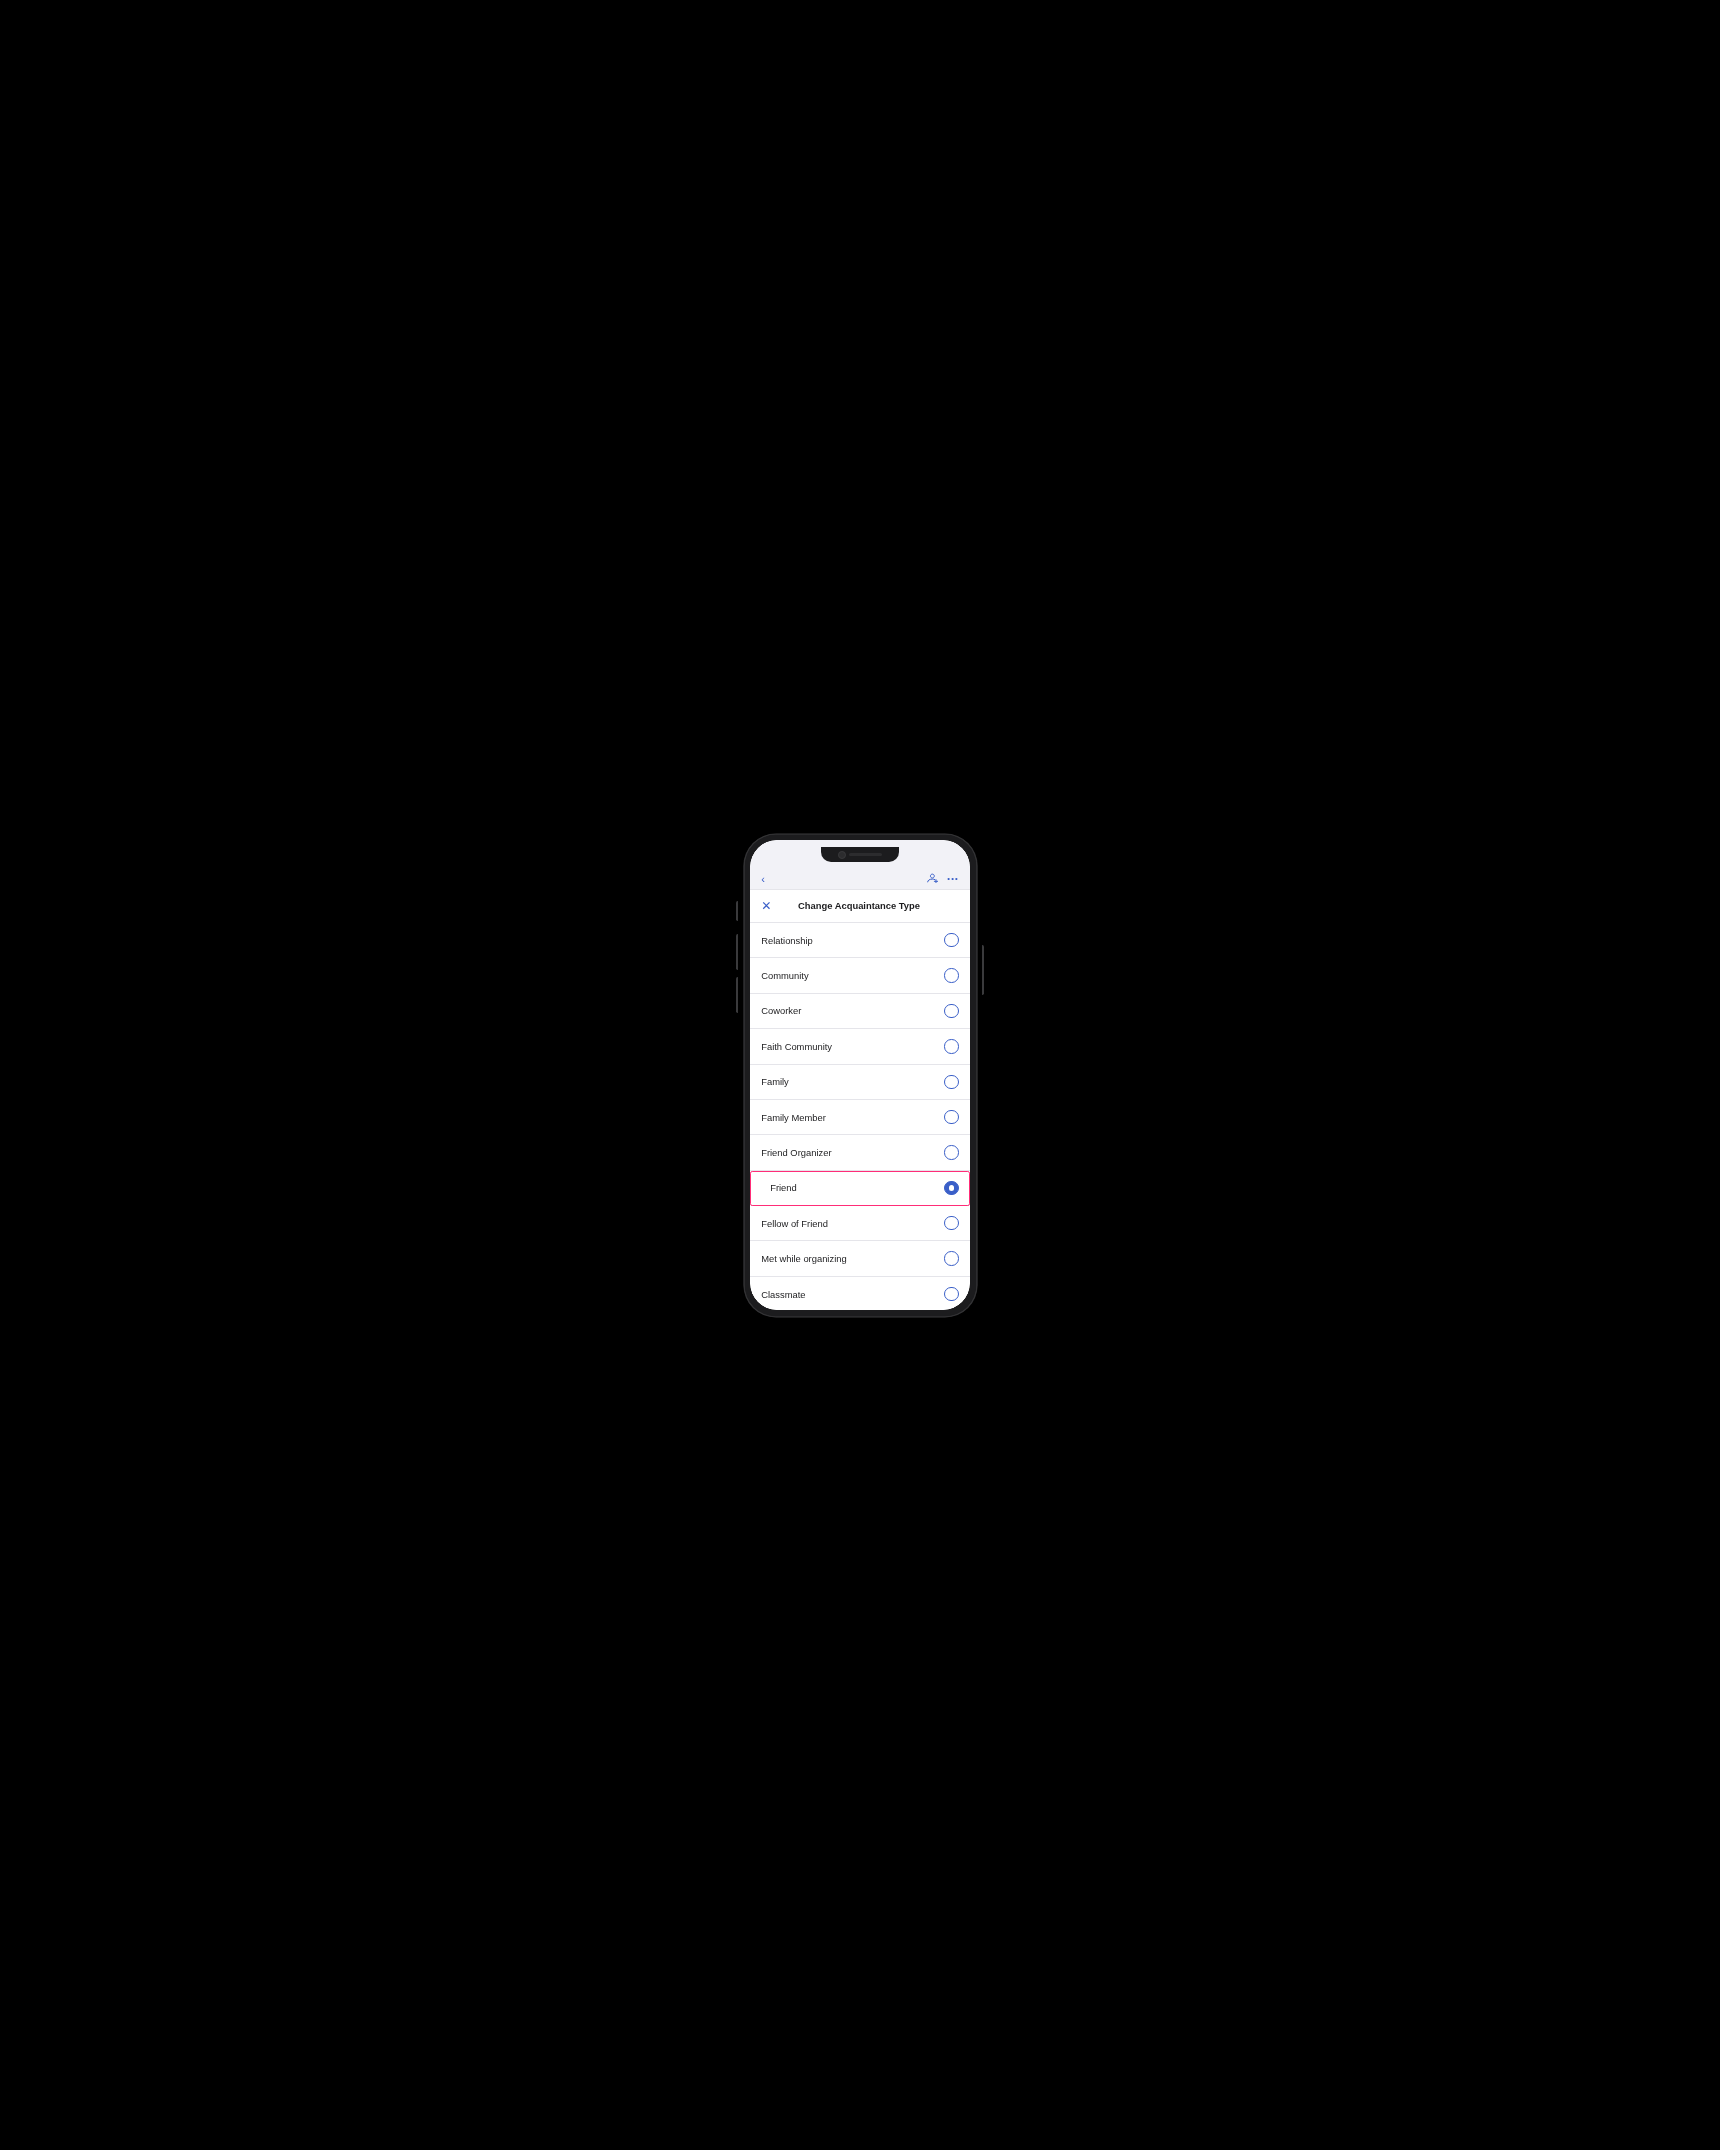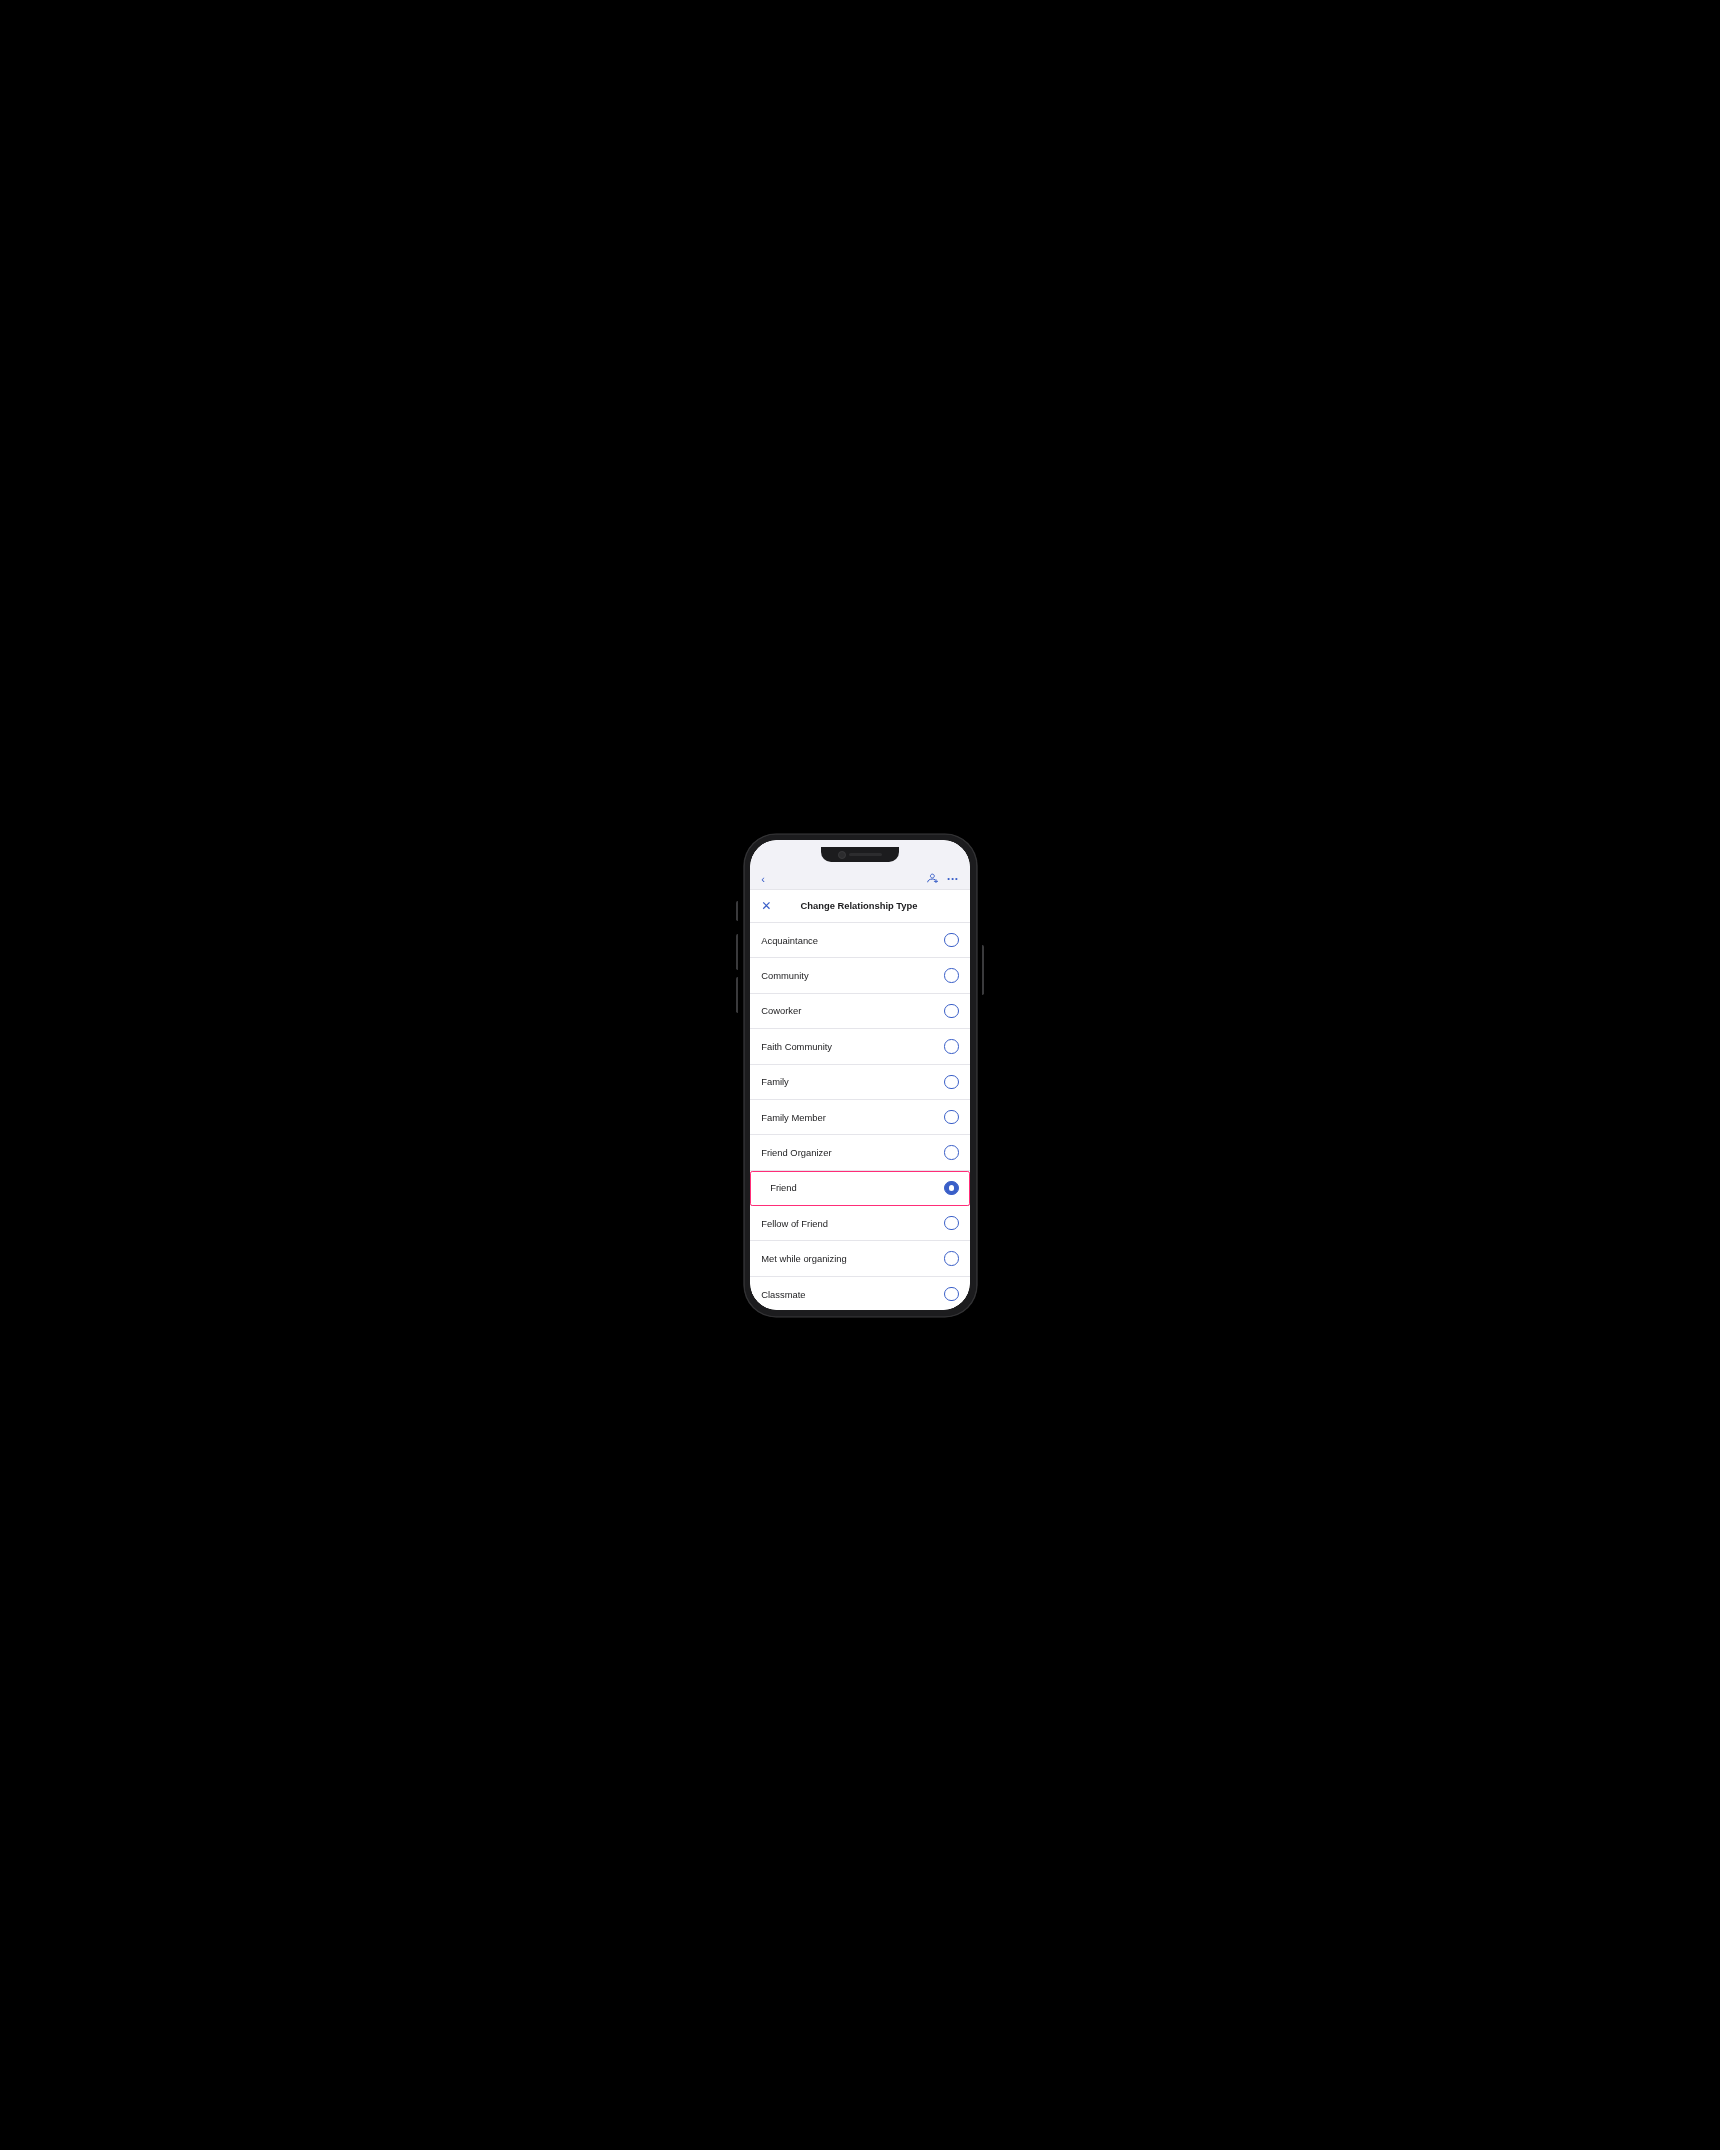--- a/index.html
+++ b/index.html
@@ -262,27 +262,27 @@
               <line x1="18" y1="12" x2="18" y2="18" stroke="#3a5fc8" stroke-width="1.8" stroke-linecap="round"></line>
               <line x1="15" y1="15" x2="21" y2="15" stroke="#3a5fc8" stroke-width="1.8" stroke-linecap="round"></line>
             </svg>
           </span>
           <span class="nav-icon" style="letter-spacing:1.1px; font-size:7.8px; color:#3a5fc8;">•••</span>
         </div>
       </div>
 
       <div class="header">
         <span class="close-btn">✕</span>
-        <span class="header-title">Change Relationship Type</span>
+        <span class="header-title">Change Acquaintance Type</span>
         <span style="width:12.2px;"></span>
       </div>
 
       <div class="list-container">
       <div class="list-item">
-            <span class="list-item-label">Acquaintance</span>
+            <span class="list-item-label">Relationship</span>
             <div class="radio-btn"></div>
           </div>
           <div class="list-item">
             <span class="list-item-label">Community</span>
             <div class="radio-btn"></div>
           </div>
           <div class="list-item">
             <span class="list-item-label">Coworker</span>
             <div class="radio-btn"></div>
           </div>

